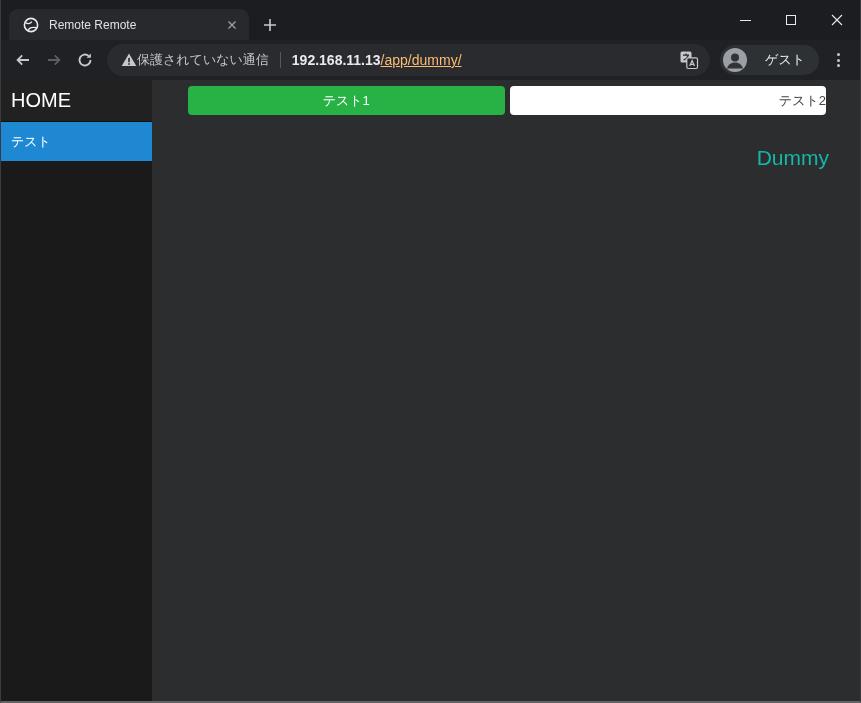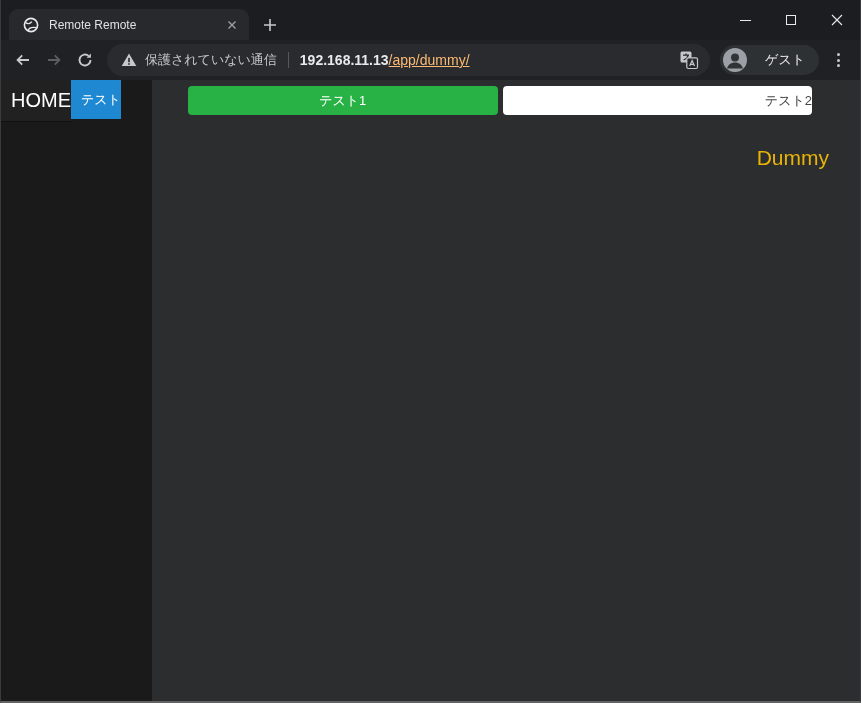--- a/index.html
+++ b/index.html
@@ -29,53 +29,53 @@
   .glyph-max { width:10px; height:10px; border:1px solid #e8eaed; display:block; }
 
   
   .toolbar { height:40px; flex:none; background:#202124; display:flex;
              align-items:center; padding:0 6px 0 8px; }
   .nav-btn { width:28px; height:28px; display:flex; align-items:center;
              justify-content:center; border-radius:50%; flex:none; margin-right:3px;
              cursor:pointer; }
   .omnibox { flex:1; min-width:0; height:32px; background:#292b2e; border-radius:16px;
              display:flex; align-items:center; padding:0 10px 0 14px; margin:0 5px; }
-  .sec-text { font-size:13px; color:#c6c8ca; margin-left:8px; white-space:nowrap; }
+  .sec-text { font-size:13px; color:#c6c8ca; white-space:nowrap; }
   .omni-divider { width:1px; height:16px; background:#55585c; margin:0 11px; flex:none; }
   .url { font-size:14px; white-space:nowrap; overflow:hidden; flex:1; }
   .url-host { color:#e8eaed;font-weight:bold; }
   .url-path { color:#fdba74;text-decoration:underline; }
   .translate-btn { width:22px; height:22px; flex:none; margin-left:8px;
                    display:flex; align-items:center; justify-content:center; cursor:pointer; }
   .profile-chip { height:30px; background:#2e3134; border-radius:15px; display:flex;
                   align-items:center; padding:3px; margin:0 7px 0 5px; cursor:pointer; }
   .avatar { width:24px; height:24px; flex:none; }
   .profile-label { font-size:13px; color:#e8eaed; margin:0 11px 0 18px; white-space:nowrap; }
   .menu-dots { width:24px; height:26px; display:flex; flex-direction:column;
                align-items:center; justify-content:center; gap:2.5px; cursor:pointer;
                margin-right:4px; }
   .menu-dots i { width:3px; height:3px; border-radius:50%; background:#c7c9cc; display:block; }
 
   
   .content { flex:1; display:flex; min-height:0; }
   .sidebar { width:151px; flex:none; background:#1a1a1a; display:flex;
-             flex-direction:row; }
+             flex-direction:column; }
   .side-item { display:flex; align-items:center; padding-left:10px; color:#ffffff;
                cursor:pointer; }
   .side-item.home { height:42px; font-size:20px; background:#212121;
                     border-bottom:1px solid #101010; }
   .side-item.active { height:39px; font-size:13px; background:#1e88d2; }
 
   .main { flex:1; min-width:0; background:#2c2d2e; padding-top:6px; }
-  .button-row { display:flex; gap:5px; margin:0 48px 0 36px; }
+  .button-row { display:flex; gap:5px; margin:0 34px 0 36px; }
   .app-btn { flex:1; height:29px; border:none; border-radius:4px; font-size:13px;
              font-family:inherit; cursor:pointer; }
   .app-btn.primary { background:#28b245; color:#ffffff; }
   .app-btn.default { background:#ffffff; color:#454545;text-align:right; }
-  .watermark { text-align:right; margin:31px 31px 10px 0; font-size:21px; color:#eab308; }
+  .watermark { text-align:right; margin:31px 31px 10px 0; font-size:21px; color:#14b8a6; }
 </style>
 </head>
 <body>
 
 <div class="window">
 
   <div class="titlebar">
     <div class="tab">
       <span class="tab-favicon">
         <svg viewBox="0 0 16 16" width="16" height="16">

